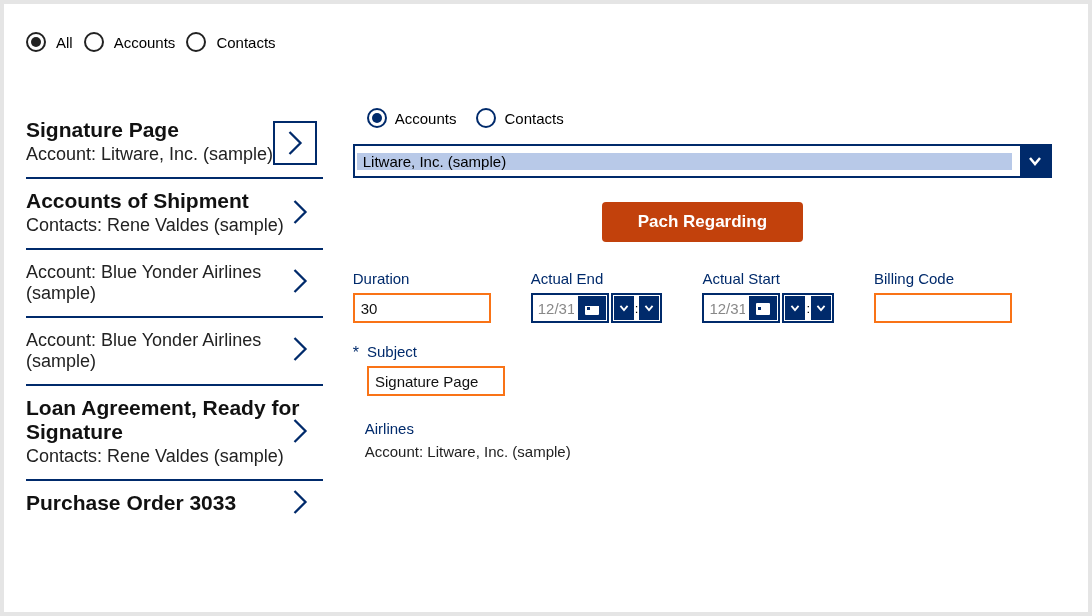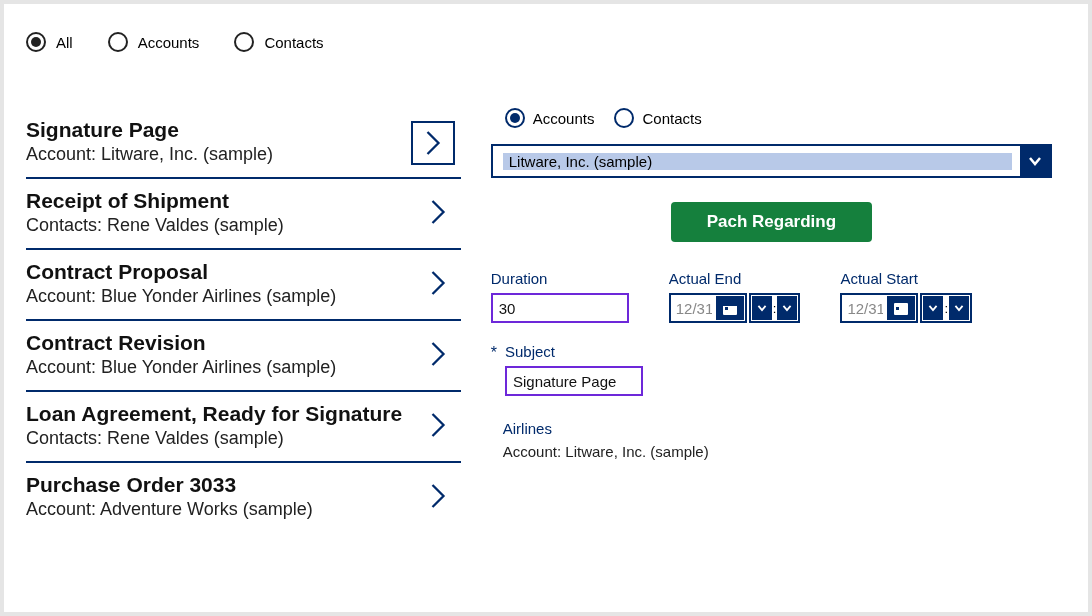--- a/index.html
+++ b/index.html
@@ -1,20 +1,20 @@
 <!DOCTYPE html>
 <html><head>
 <meta charset="utf-8">
 <style>
 * { box-sizing: border-box; margin: 0; padding: 0; font-family: "Segoe UI", Arial, sans-serif; }
 body { background: #e5e5e5; padding: 4px; }
 .app { background: #fff; width: 1084px; height: 608px; padding: 28px 8px 8px 22px; position: relative; }
 
 
-.radio-row { display: flex; gap: 35px; align-items: flex-end; margin-bottom: 56px; }
+.radio-row { display: flex; gap: 11px; align-items: flex-end; margin-bottom: 56px; }
 .radio { display: flex; align-items: center; gap: 10px; cursor: pointer; font-size: 15px; }
 .radio-circle { width: 20px; height: 20px; border: 2px solid #222; border-radius: 50%; display: flex; align-items: center; justify-content: center; }
 .radio-circle.sel::after { content:""; width:10px; height:10px; background:#222; border-radius:50%; }
 
 
 .columns { display: flex; gap: 30px; }
 .left { width: 490px; }
 .list-item { border-bottom: 2px solid #002a6b; padding: 10px 0 12px 0; position: relative; }
 .item-title { font-size: 21px; font-weight: 600; color: #111; }
 .item-sub { font-size: 18px; color: #222; margin-top: 2px; }
@@ -26,29 +26,29 @@
 
 .right { flex: 1; padding-right: 28px; padding-top: 0px; }
 .radio-row-small { display:flex; gap: 20px; align-items:center; margin-bottom: 16px; padding-left: 14px; }
 .radio-small-circle { width: 20px; height: 20px; border: 2.5px solid #002a6b; border-radius:50%; display:flex;align-items:center;justify-content:center; }
 .radio-small-circle.sel::after { content:""; width:10px; height:10px; background:#002a6b; border-radius:50%; }
 .radio-small { display:flex; align-items:center; gap:8px; cursor:pointer; font-size:15px; }
 
 .dropdown { border: 2px solid #002a6b; height: 34px; display:flex; align-items:center; background:#fff; }
 .dropdown-text { flex:1; padding:0 8px; font-size:15px; }
 .dropdown-text.hl { background:#b8c9e8; height:100%; display:flex; align-items:center; padding:0 6px; }
-.dropdown-text.hl-wrap { flex:1; display:flex; align-items:center; padding-left:10px; }
+.dropdown-text.hl-wrap { flex:1; display:flex; align-items:center; padding-left:2px; }
 .dropdown-arrow { width:30px; height:100%; background:#002a6b; display:flex; align-items:center; justify-content:center; }
 .dropdown-arrow svg { width:14px; height:14px; stroke:#fff; stroke-width:2.5; fill:none; }
 
-.btn-primary { background:#15803d; color:#fff; border:none; border-radius:4px; padding:10px 36px; font-size:17px; font-weight:600; margin: 24px auto 28px; display:block; cursor:pointer; }
+.btn-primary { background:#c2410c; color:#fff; border:none; border-radius:4px; padding:10px 36px; font-size:17px; font-weight:600; margin: 24px auto 28px; display:block; cursor:pointer; }
 
 .field-grid { display:grid; grid-template-columns: repeat(5, 1fr); column-gap: 40px; row-gap: 18px; }
 .field-label { color:#002a6b; font-size:15px; margin-bottom:6px; }
-.field-input { border:2px solid #6d28d9; height:30px; width: 138px; padding:0 6px; font-size:15px; color:#111; background:#fff; }
+.field-input { border:2px solid #f97316; height:30px; width: 138px; padding:0 6px; font-size:15px; color:#111; background:#fff; }
 
 .date-field { display:flex; gap:2px; align-items: stretch; }
 .date-text { border:2px solid #002a6b; height:30px; width:44px; padding:0 4px; font-size:15px; color:#888; }
 .date-cal { width:28px; height:30px; background:#002a6b; display:flex; align-items:center; justify-content:center; }
 .date-cal svg { width:16px; height:16px; fill:#fff; }
 .date-sel { width:20px; height:30px; background:#002a6b; display:flex; align-items:center; justify-content:center; }
 .date-sel svg { width:10px; height:10px; stroke:#fff; stroke-width:2.5; fill:none; }
 .date-colon { display:flex; align-items:center; padding:0 1px; font-size:13px; }
 .date-group-border { border:2px solid #002a6b; padding:1px; display:flex; gap:0; }
 
@@ -88,62 +88,59 @@
         <div class="item-title">Signature Page</div>
         <div class="item-sub">Account: Litware, Inc. (sample)</div>
         <div class="chevron-wrap chevron-boxed">
           <svg class="chevron-svg" viewBox="0 0 24 32">
               <polyline points="6,4 18,16 6,28"></polyline>
             </svg>
         </div>
       </div>
 
       <div class="list-item">
-        <div class="item-title">Receipt of Shipment</div>
+        <div class="item-title">Accounts of Shipment</div>
         <div class="item-sub">Contacts: Rene Valdes (sample)</div>
         <div class="chevron-wrap">
           <svg class="chevron-svg" viewBox="0 0 24 32">
               <polyline points="6,4 18,16 6,28"></polyline>
             </svg>
         </div>
       </div>
 
       <div class="list-item">
-        <div class="item-title">Contract Proposal</div>
         <div class="item-sub">Account: Blue Yonder Airlines (sample)</div>
         <div class="chevron-wrap">
           <svg class="chevron-svg" viewBox="0 0 24 32">
               <polyline points="6,4 18,16 6,28"></polyline>
             </svg>
         </div>
       </div>
 
       <div class="list-item">
-        <div class="item-title">Contract Revision</div>
         <div class="item-sub">Account: Blue Yonder Airlines (sample)</div>
         <div class="chevron-wrap">
           <svg class="chevron-svg" viewBox="0 0 24 32">
               <polyline points="6,4 18,16 6,28"></polyline>
             </svg>
         </div>
       </div>
 
       <div class="list-item">
         <div class="item-title">Loan Agreement, Ready for Signature</div>
         <div class="item-sub">Contacts: Rene Valdes (sample)</div>
         <div class="chevron-wrap">
           <svg class="chevron-svg" viewBox="0 0 24 32">
               <polyline points="6,4 18,16 6,28"></polyline>
             </svg>
         </div>
       </div>
 
       <div class="list-item" style="border-bottom:none">
         <div class="item-title">Purchase Order 3033</div>
-        <div class="item-sub">Account: Adventure Works (sample)</div>
         <div class="chevron-wrap">
           <svg class="chevron-svg" viewBox="0 0 24 32">
               <polyline points="6,4 18,16 6,28"></polyline>
             </svg>
         </div>
       </div>
 
     </div>
 
     <div class="right">
@@ -229,20 +226,24 @@
               <span class="date-colon">:</span>
               <div class="date-sel" style="height:24px;">
                   <svg viewBox="0 0 14 14">
                     <polyline points="2,4 7,10 12,4"></polyline>
                   </svg>
                 </div>
             </div>
           </div>
         </div>
 
+        <div>
+          <div class="field-label">Billing Code</div>
+          <input class="field-input" value="" style="">
+        </div>
 
 
 
       </div>
 
       <div class="subject-row">
         <span class="ast">*</span>
         <div class="subject-col">
           <div class="field-label">Subject</div>
           <input class="field-input" value="Signature Page" style="">

